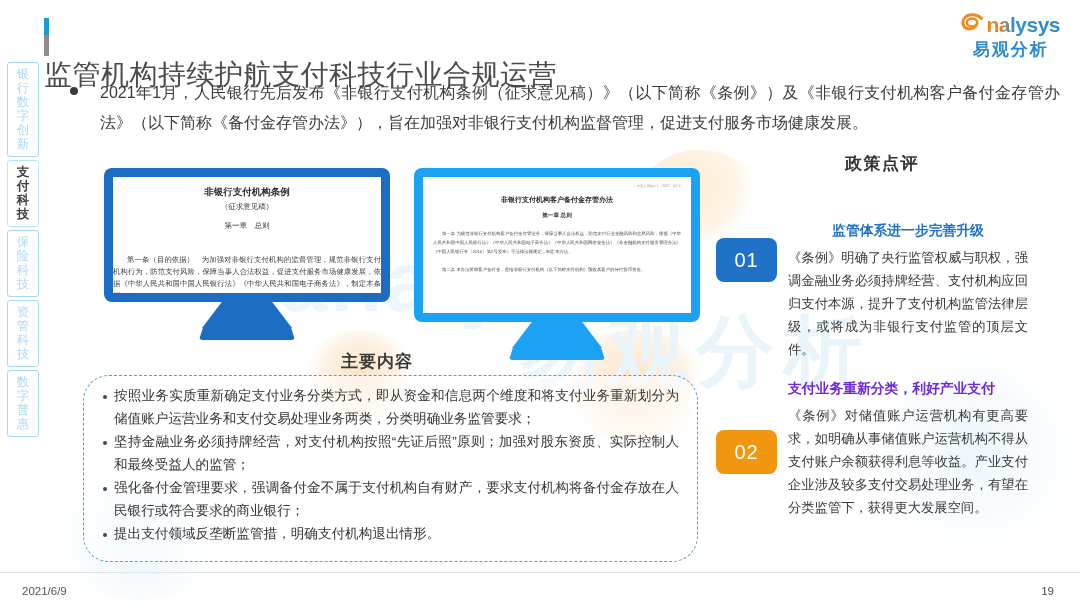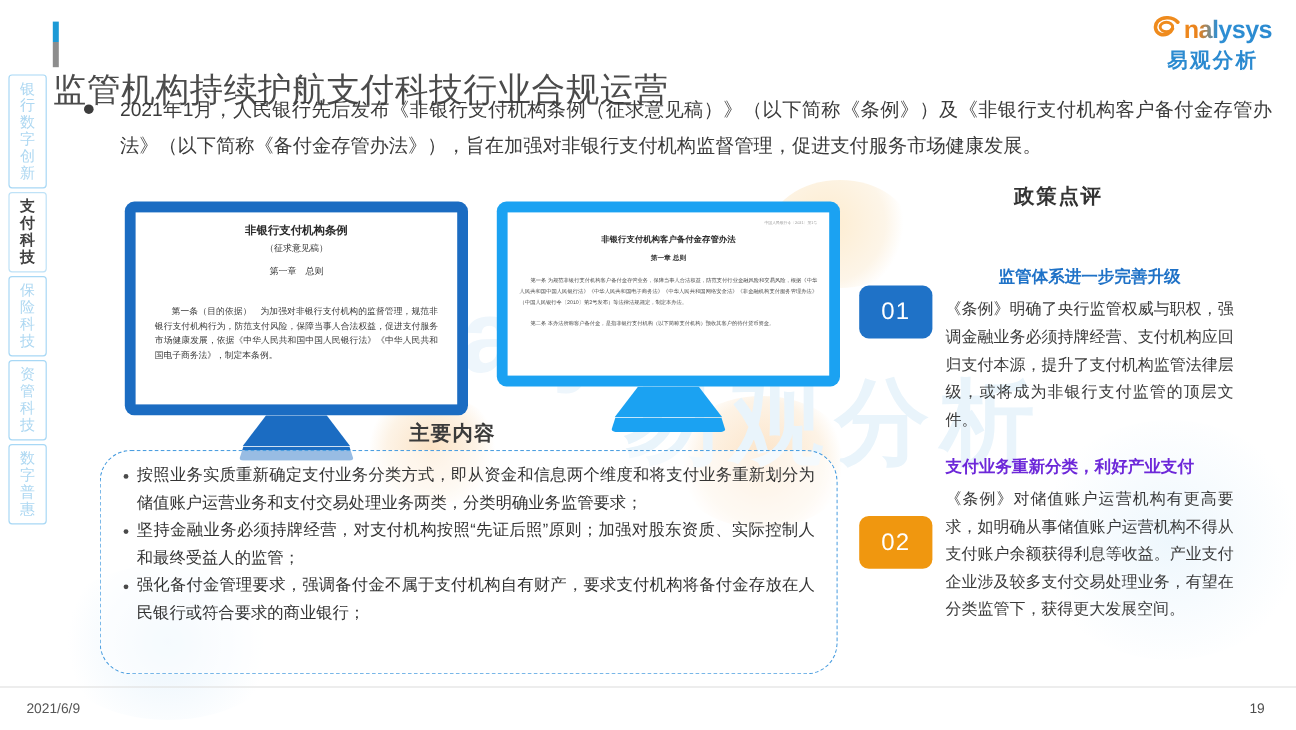--- a/index.html
+++ b/index.html
@@ -115,21 +115,21 @@
     margin: 0 auto; width: 54px; height: 20px;
   }
   .mon-base {
     margin: 0 auto; width: 112px; height: 14px;
     border-radius: 0 0 8px 8px;
   }
 
   
   #monitor1 { left: 104px; top: 168px; width: 286px; }
   #monitor1 .mon-frame { background: #1b6cc2; }
-  #monitor1 .mon-screen { height: 160px; padding: 9px 16px; }
+  #monitor1 .mon-screen { height: 116px; padding: 9px 0; }
   #monitor1 .mon-dot { bottom: 4px; }
   #monitor1 .mon-neck {
     background: #1b6cc2;
     clip-path: polygon(22% 0, 78% 0, 100% 100%, 0 100%);
     width: 90px; height: 26px;
   }
   #monitor1 .mon-base {
     background: #1b6cc2; width: 96px; height: 12px; border-radius: 4px;
     clip-path: polygon(4% 0, 96% 0, 100% 100%, 0 100%);
   }
@@ -333,20 +333,24 @@
       <div class="txt">按照业务实质重新确定支付业务分类方式，即从资金和信息两个维度和将支付业务重新划分为储值账户运营业务和支付交易处理业务两类，分类明确业务监管要求；</div>
     </div>
     <div class="dbullet">
       <div class="dot"></div>
       <div class="txt">坚持金融业务必须持牌经营，对支付机构按照“先证后照”原则；加强对股东资质、实际控制人和最终受益人的监管；</div>
     </div>
     <div class="dbullet">
       <div class="dot"></div>
       <div class="txt">强化备付金管理要求，强调备付金不属于支付机构自有财产，要求支付机构将备付金存放在人民银行或符合要求的商业银行；</div>
     </div>
+    <div class="dbullet">
+      <div class="dot"></div>
+      <div class="txt">提出支付领域反垄断监管措，明确支付机构退出情形。</div>
+    </div>
   </div>
 
   <div class="policy-head">政策点评</div>
 
   <div class="badge" id="badge1">01</div>
   <div class="note" id="note1">
     <div class="note-title">监管体系进一步完善升级</div>
     <div class="note-body">《条例》明确了央行监管权威与职权，强调金融业务必须持牌经营、支付机构应回归支付本源，提升了支付机构监管法律层级，或将成为非银行支付监管的顶层文件。</div>
   </div>
 

